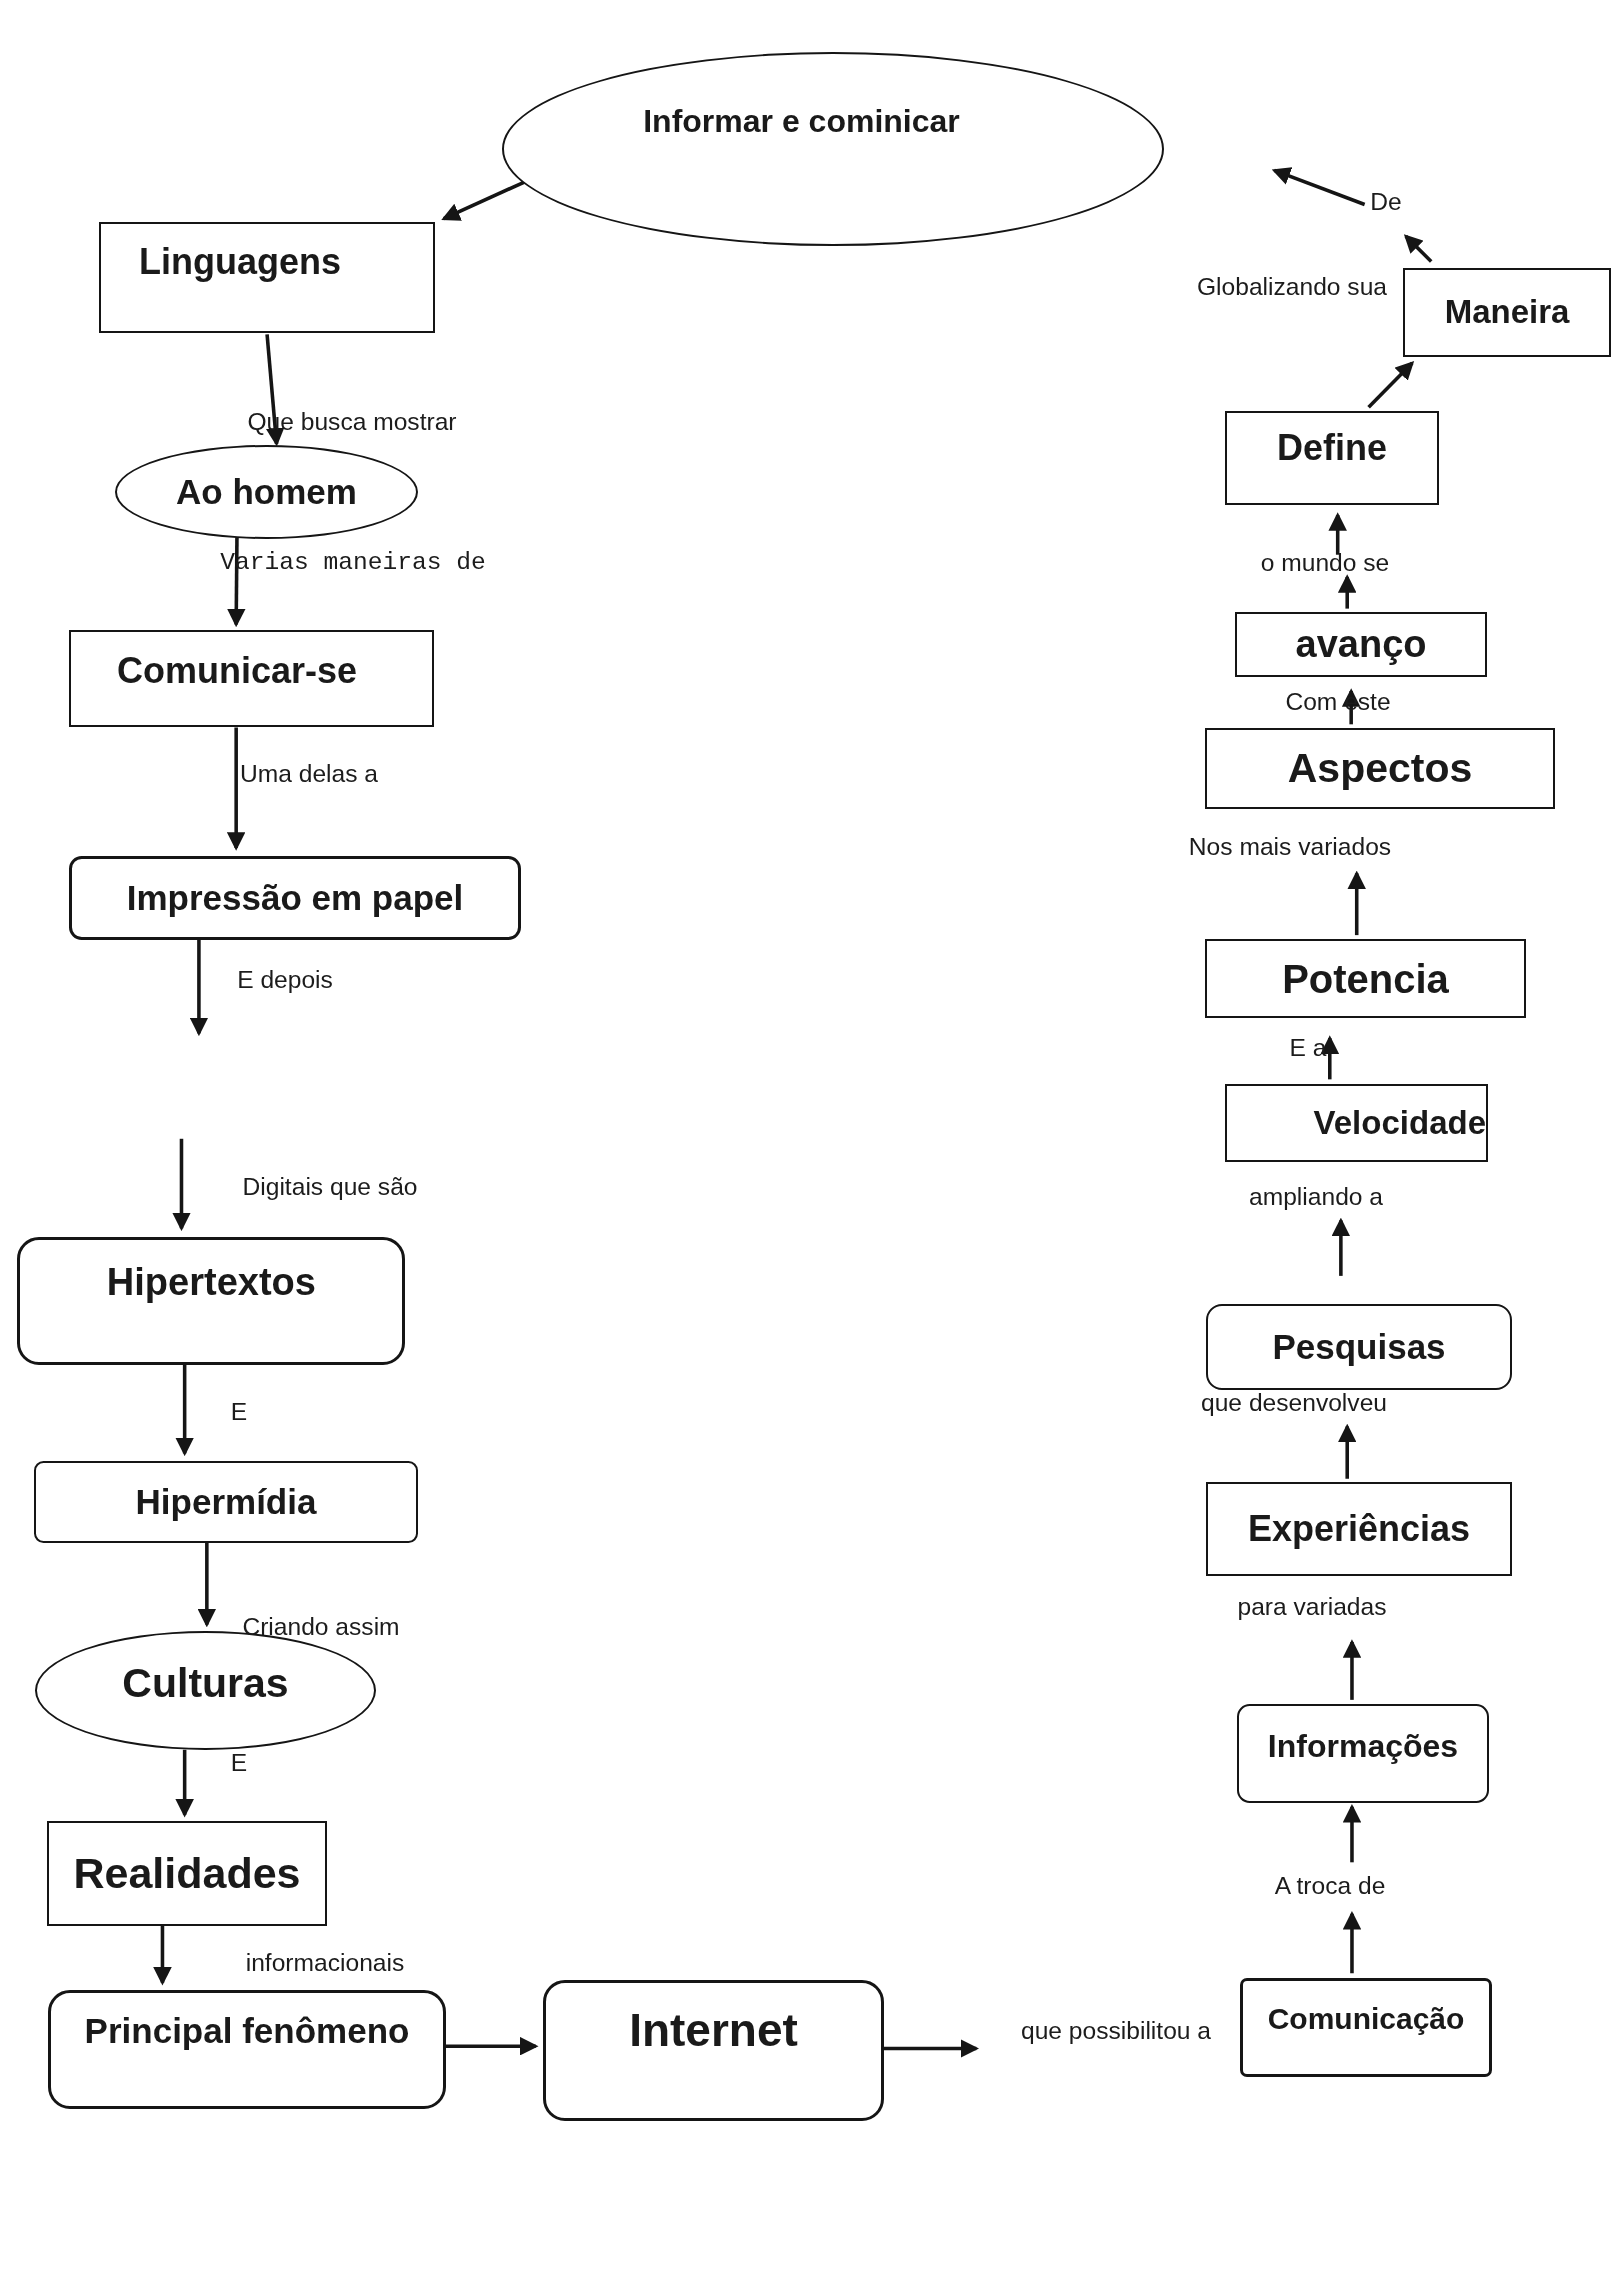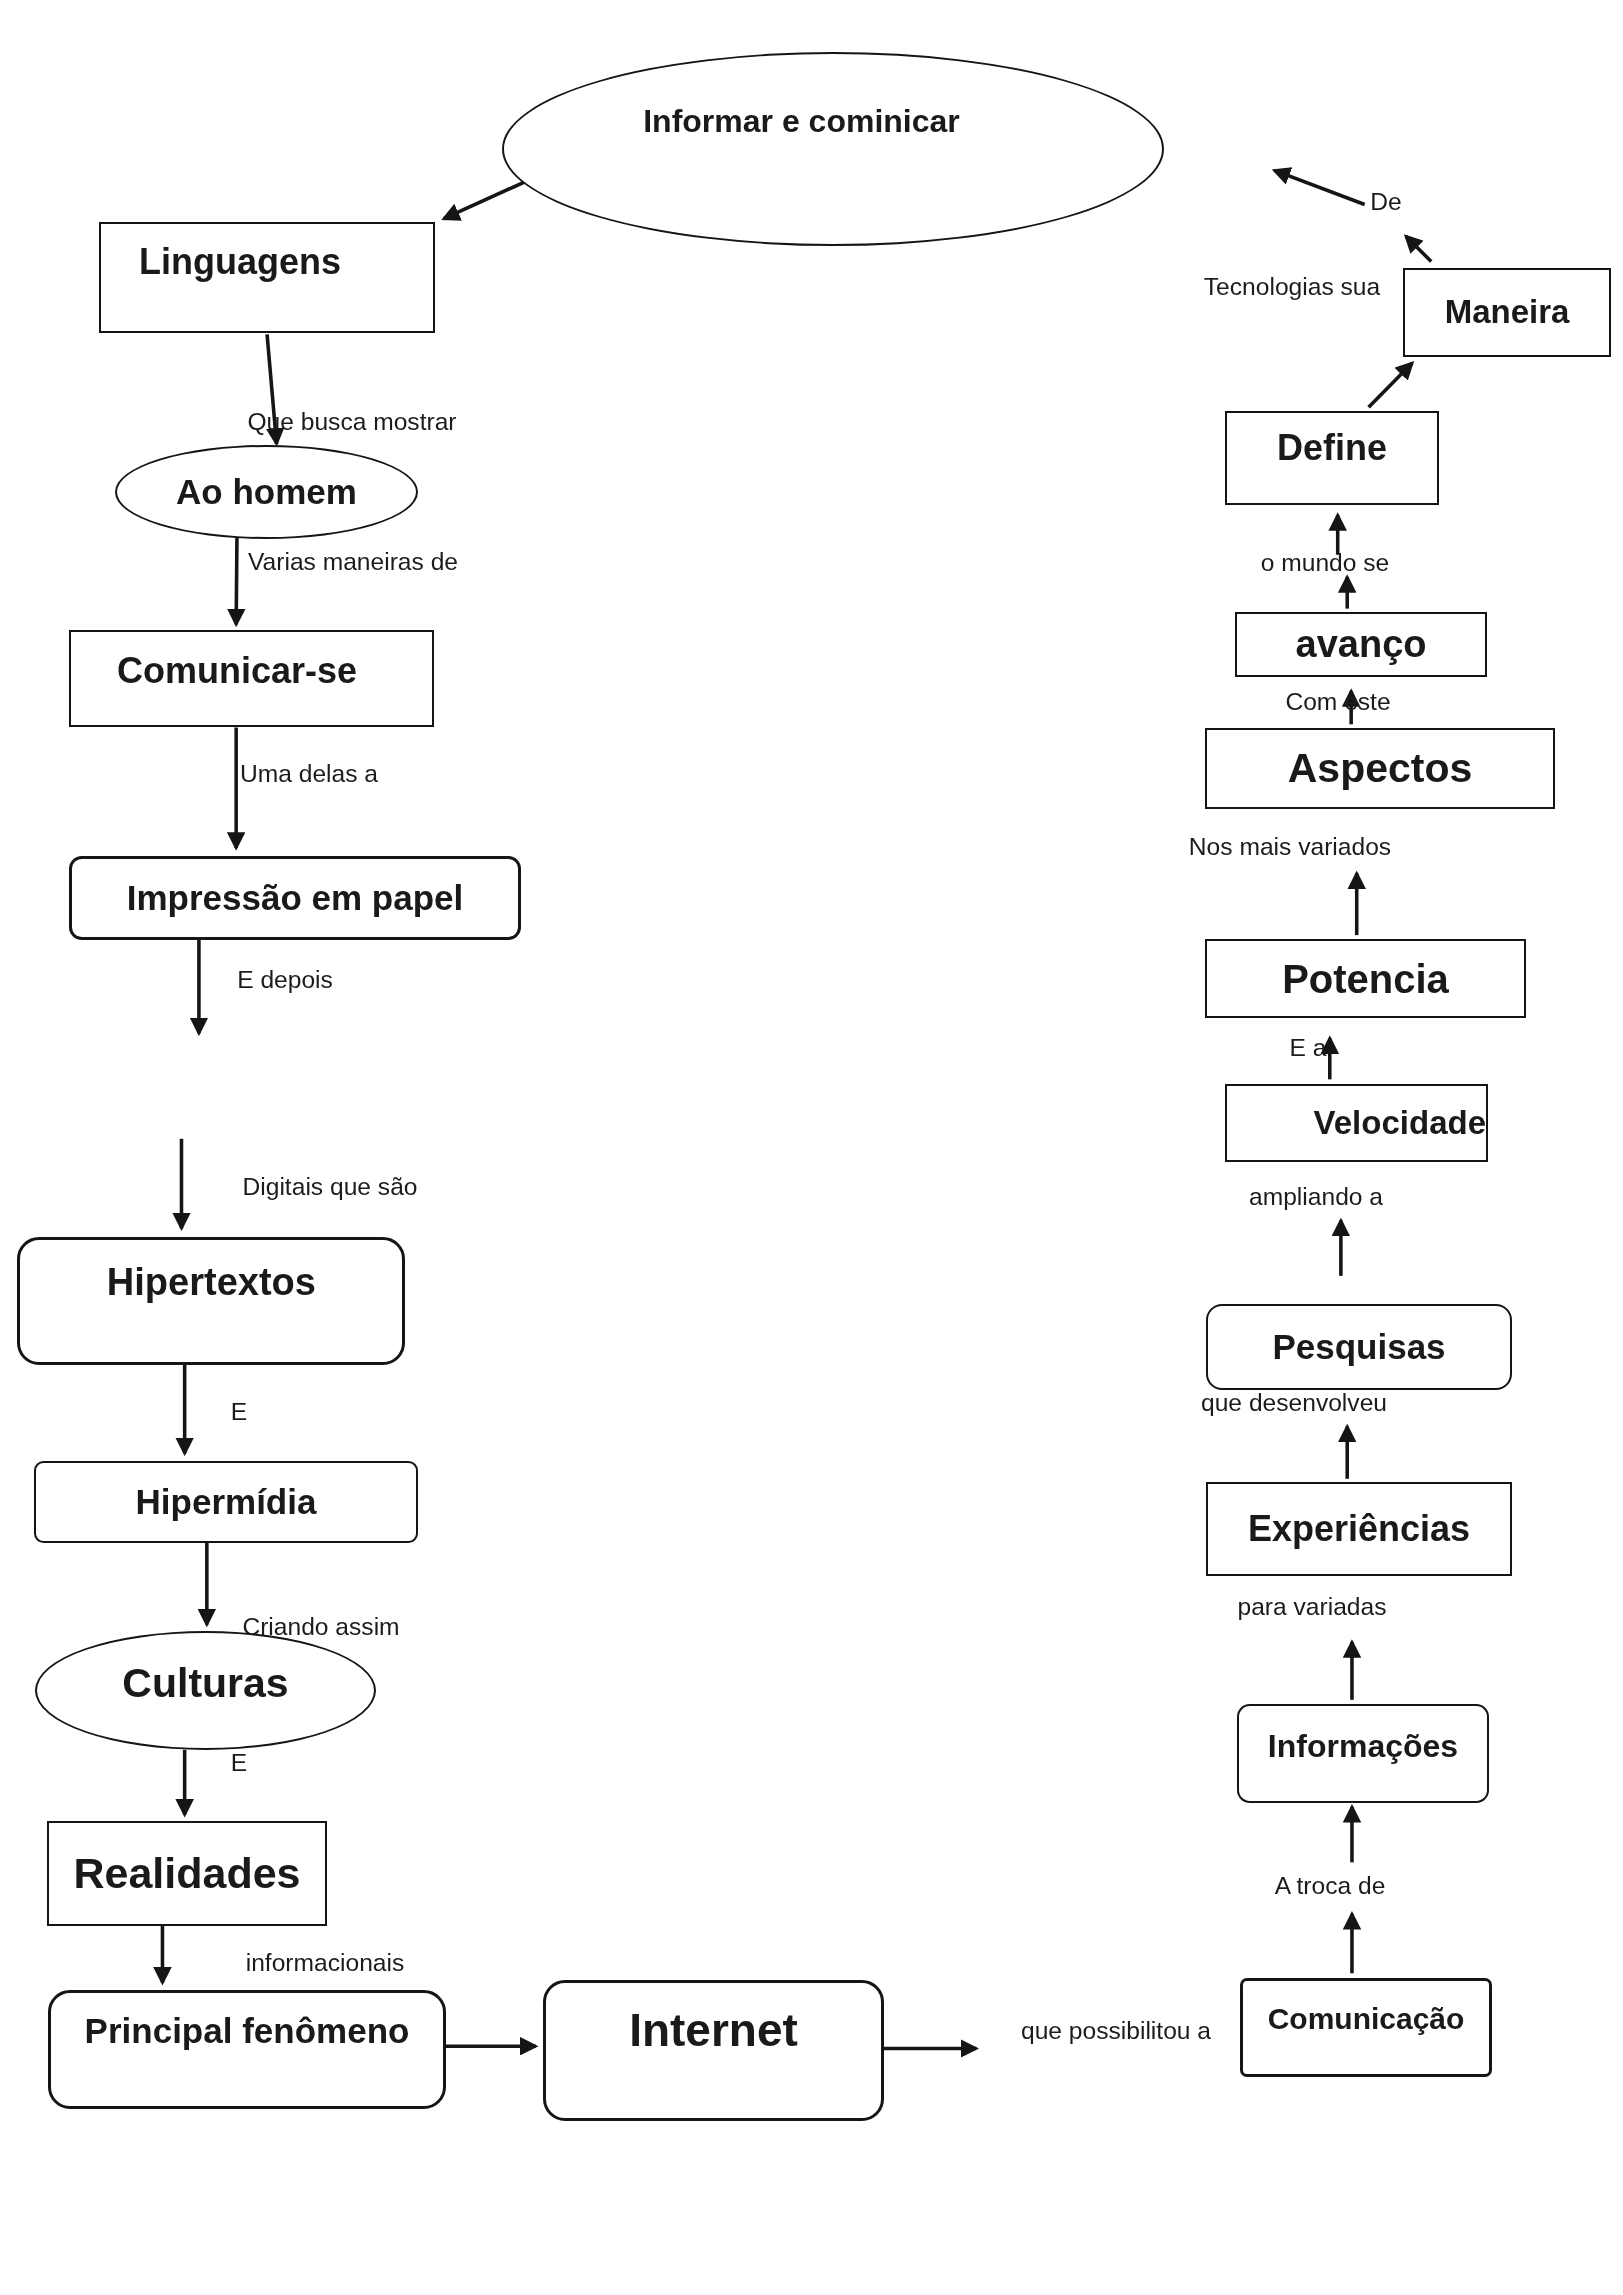--- a/index.html
+++ b/index.html
@@ -153,34 +153,34 @@
 
   <div class="node" style="left:1225px;top:411px;width:214px;height:94px;font-size:36px;padding-bottom:21px;">
     <span>Define</span>
   </div>
 
   <div class="node" style="left:1403px;top:268px;width:208px;height:89px;font-size:33px;">
     <span>Maneira</span>
   </div>
 
   <div class="lbl" style="left:352px;top:422px;">Que busca mostrar</div>
-  <div class="lbl" style="left:353px;top:562px;">Varias maneiras de</div>
+  <div class="lbl" style="left:353px;top:562px;font-family:Liberation Mono, monospace;">Varias maneiras de</div>
   <div class="lbl" style="left:309px;top:774px;">Uma delas a</div>
   <div class="lbl" style="left:285px;top:980px;">E depois</div>
   <div class="lbl" style="left:330px;top:1187px;">Digitais que são</div>
   <div class="lbl" style="left:239px;top:1412px;">E</div>
   <div class="lbl" style="left:321px;top:1627px;">Criando assim</div>
   <div class="lbl" style="left:239px;top:1763px;">E</div>
   <div class="lbl" style="left:325px;top:1963px;">informacionais</div>
   <div class="lbl" style="left:1116px;top:2031px;">que possibilitou a</div>
   <div class="lbl" style="left:1330px;top:1886px;">A troca de</div>
   <div class="lbl" style="left:1312px;top:1607px;">para variadas</div>
   <div class="lbl" style="left:1294px;top:1403px;">que desenvolveu</div>
   <div class="lbl" style="left:1316px;top:1197px;">ampliando a</div>
   <div class="lbl" style="left:1308px;top:1048px;">E a</div>
   <div class="lbl" style="left:1290px;top:847px;">Nos mais variados</div>
   <div class="lbl" style="left:1338px;top:702px;">Com este</div>
   <div class="lbl" style="left:1325px;top:563px;">o mundo se</div>
-  <div class="lbl" style="left:1292px;top:287px;">Tecnologias sua</div>
+  <div class="lbl" style="left:1292px;top:287px;">Globalizando sua</div>
   <div class="lbl" style="left:1386px;top:202px;">De</div>
 
 </div>
 
 
 </body></html>

